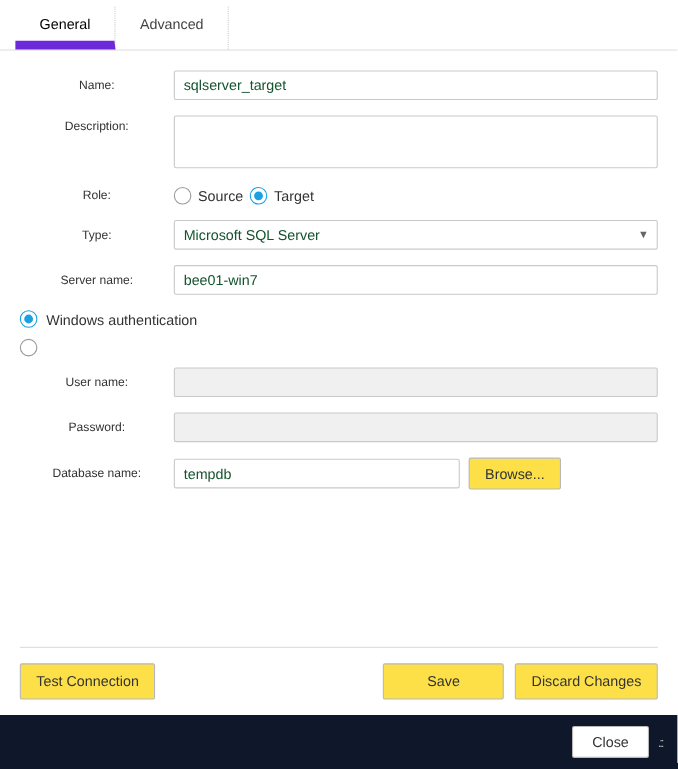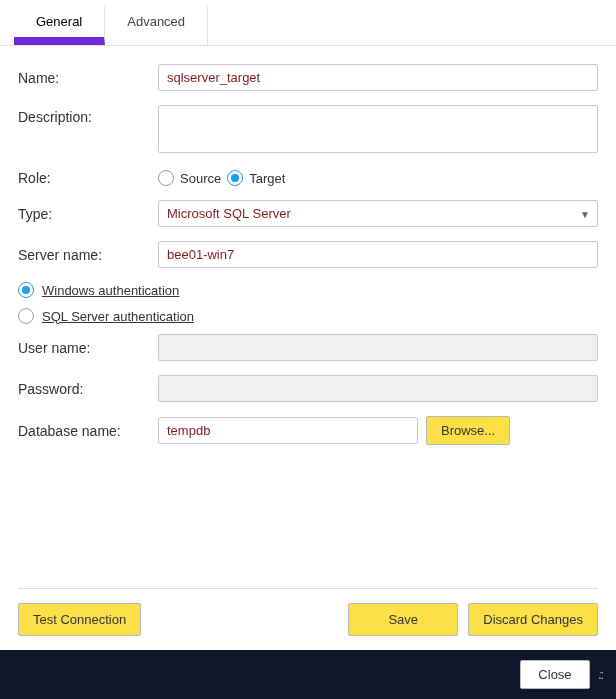--- a/index.html
+++ b/index.html
@@ -40,32 +40,33 @@
       overflow: auto;
     }
     .row {
       display: flex;
       align-items: center;
       margin-bottom: 14px;
     }
     .label {
       width: 140px;
       color: #333;
-      font-size: 14px;
+      font-size: 11px;
+      text-align: center;
     }
     .control {
       flex: 1;
     }
     input[type="text"], input[type="password"], textarea, select {
       width: 100%;
       padding: 5px 8px;
       border: 1px solid #c9c9c9;
       border-radius: 2px;
       font-size: 13px;
-      color: #7f1d1d;
+      color: #14532d;
       background: #fff;
     }
     input[disabled], input.disabled {
       background: #f0f0f0;
       color: #999;
     }
     textarea {
       height: 48px;
       resize: none;
     }
@@ -116,21 +117,20 @@
       height: 8px;
       background: #1ba1e2;
       border-radius: 50%;
     }
     .auth-opt {
       display: flex;
       align-items: center;
       gap: 8px;
       margin-bottom: 10px;
       cursor: pointer;
-      text-decoration: underline;
     }
     .db-row {
       display: flex;
       gap: 8px;
       align-items: center;
     }
     .db-row input {
       flex: 1;
       max-width: 260px;
     }
@@ -239,21 +239,20 @@
 
   <div style="margin-bottom:4px;">
     <div class="auth-opt">
       <span class="radio-circle checked">
           <span class="radio-dot"></span>
         </span>
       <span>Windows authentication</span>
     </div>
     <div class="auth-opt">
       <span class="radio-circle"></span>
-      <span>SQL Server authentication</span>
     </div>
   </div>
 
   <div class="row">
     <div class="label">User name:</div>
     <div class="control">
       <input type="text" class="disabled" disabled="" value="" style="">
     </div>
   </div>
 

